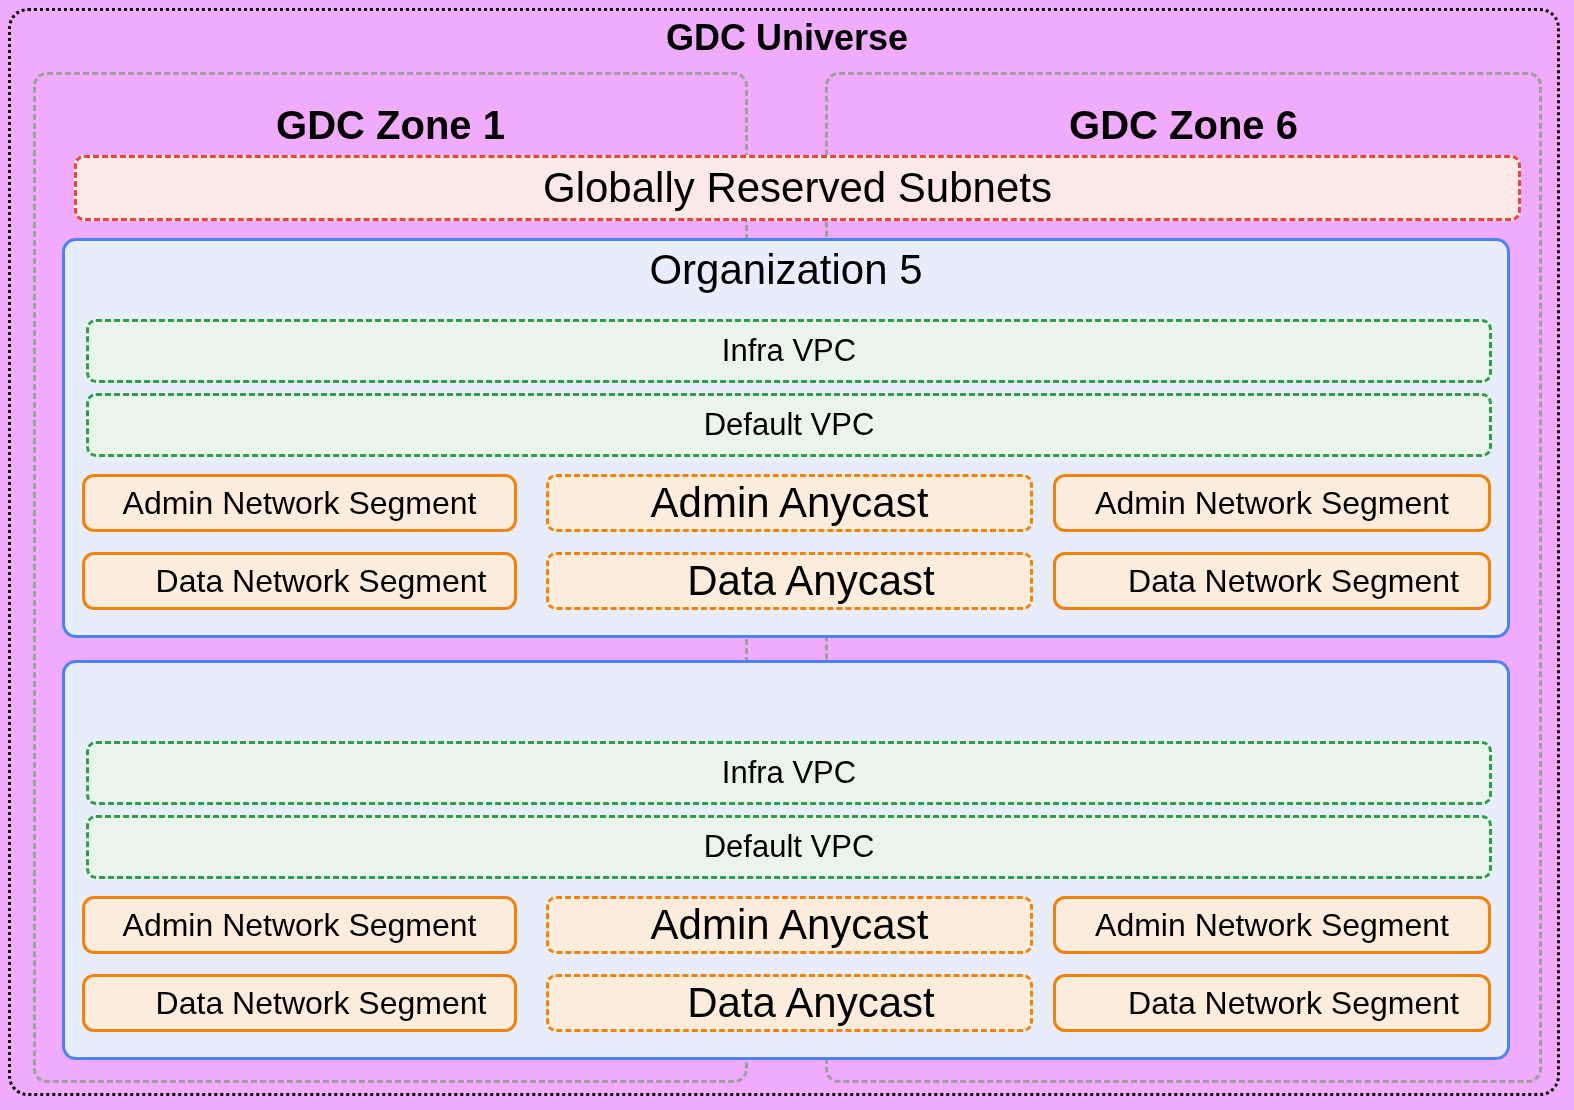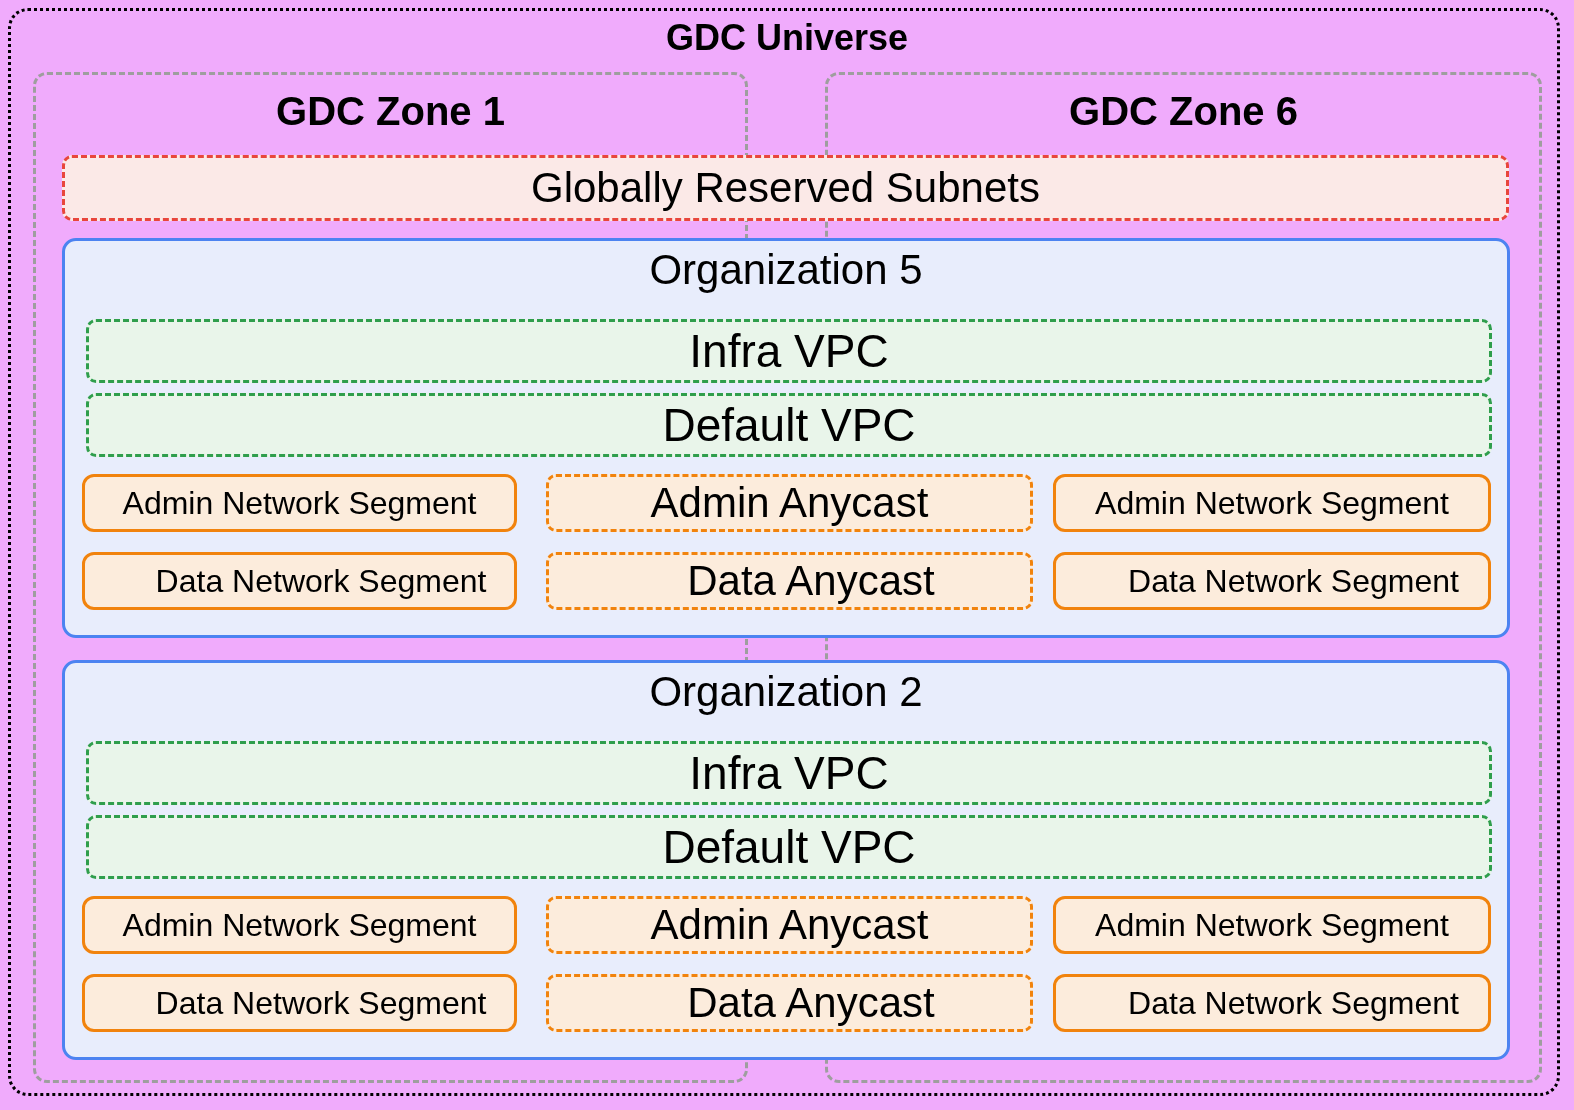--- a/index.html
+++ b/index.html
@@ -35,30 +35,30 @@
   .zone {
     position: absolute;
     top: 72px;
     height: 1011px;
     border: 3px dashed var(--zone_border, #9e9e9e);
     border-radius: 14px;
   }
   .zone--one { left: 33px;  width: 715px; }
   .zone--two { left: 825px; width: 717px; }
   .zone-title {
-    margin-top: 14px;
+    margin-top: 28px;
     text-align: center;
     font-size: 40px;
     font-weight: 700;
   }
 
   
   .reserved {
     position: absolute;
-    left: 62px; top: 155px;
+    left: 74px; top: 155px;
     width: 1447px; height: 66px;
     background: var(--reserved_fill, #fbe9e7);
     border: 3px dashed var(--reserved_border, #e8463c);
     border-radius: 10px;
     display: flex; align-items: center; justify-content: center;
     font-size: 42px;
   }
 
   
   .org {
@@ -80,21 +80,21 @@
 
   
   .vpc {
     position: absolute;
     left: 21px;
     width: 1406px; height: 64px;
     background: var(--vpc_fill, #e9f5ea);
     border: 3px dashed var(--vpc_border, #2f9e4c);
     border-radius: 10px;
     display: flex; align-items: center; justify-content: center;
-    font-size: 46px;
+    font-size: 31px;
   }
   .vpc--infra   { top: 78px; }
   .vpc--default { top: 152px; }
 
   
   .cell {
     position: absolute;
     height: 58px;
     background: var(--segment_fill, #fcecdc);
     display: flex; align-items: center; justify-content: center;
@@ -159,21 +159,20 @@
     </div>
     <div class="cell cell--anycast cell--center row--data">
       <span>Data Anycast</span>
     </div>
     <div class="cell cell--segment cell--right row--data">
       <span>Data Network Segment</span>
     </div>
   </section>
 
   <section class="org org--two">
-    <div class="org-title">Organization 2</div>
 
     <div class="vpc vpc--infra">
       <span>Infra VPC</span>
     </div>
     <div class="vpc vpc--default">
       <span>Default VPC</span>
     </div>
 
     <div class="cell cell--segment cell--left row--admin">
       <span>Admin Network Segment</span>

